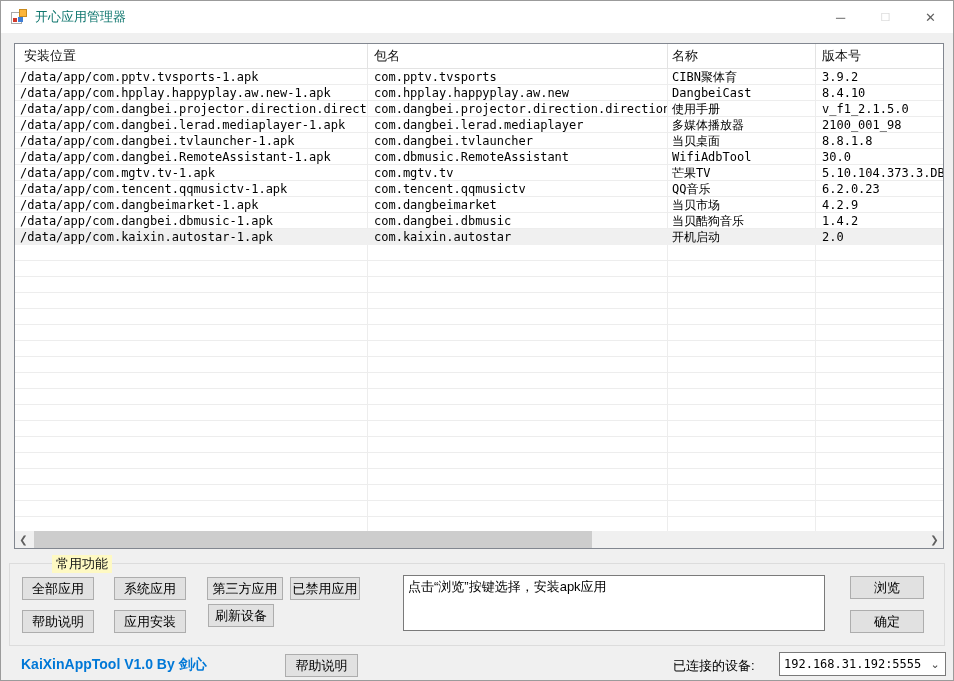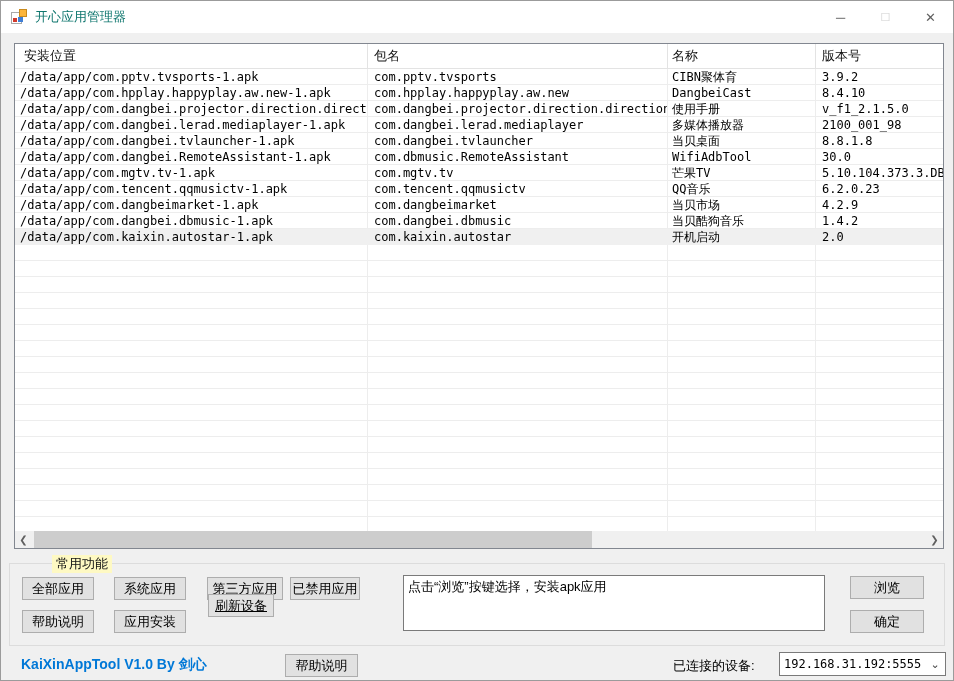--- a/index.html
+++ b/index.html
@@ -90,21 +90,21 @@
     position:absolute; height:23px; background:#e1e1e1; border:1px solid #adadad;
     font-size:13px; color:#000; display:flex; align-items:center; justify-content:center;
     font-family:"Liberation Sans", sans-serif;
   }
   .b-all{ left:12px; top:13px; width:72px; }
   .b-sys{ left:104px; top:13px; width:72px; }
   .b-third{ left:197px; top:13px; width:76px; }
   .b-disabled{ left:280px; top:13px; width:70px; }
   .b-service{ left:12px; top:46px; width:72px; }
   .b-install{ left:104px; top:46px; width:72px; }
-  .b-refresh{ left:198px; top:30px; width:66px;text-decoration:underline; }
+  .b-refresh{ left:198px; top:40px; width:66px; }
   .b-help{ left:275px; top:46px; width:73px;margin-top:44px; }
 
   .msg-box{
     position:absolute; left:393px; top:11px; width:422px; height:56px;
     background:#fff; border:1px solid #7a7a7a; font-size:13px; color:#000;
     padding:2px 4px; overflow:hidden; line-height:17px;
   }
   .b-browse{ left:840px; top:12px; width:74px; }
   .b-ok{ left:840px; top:46px; width:74px; }
 

